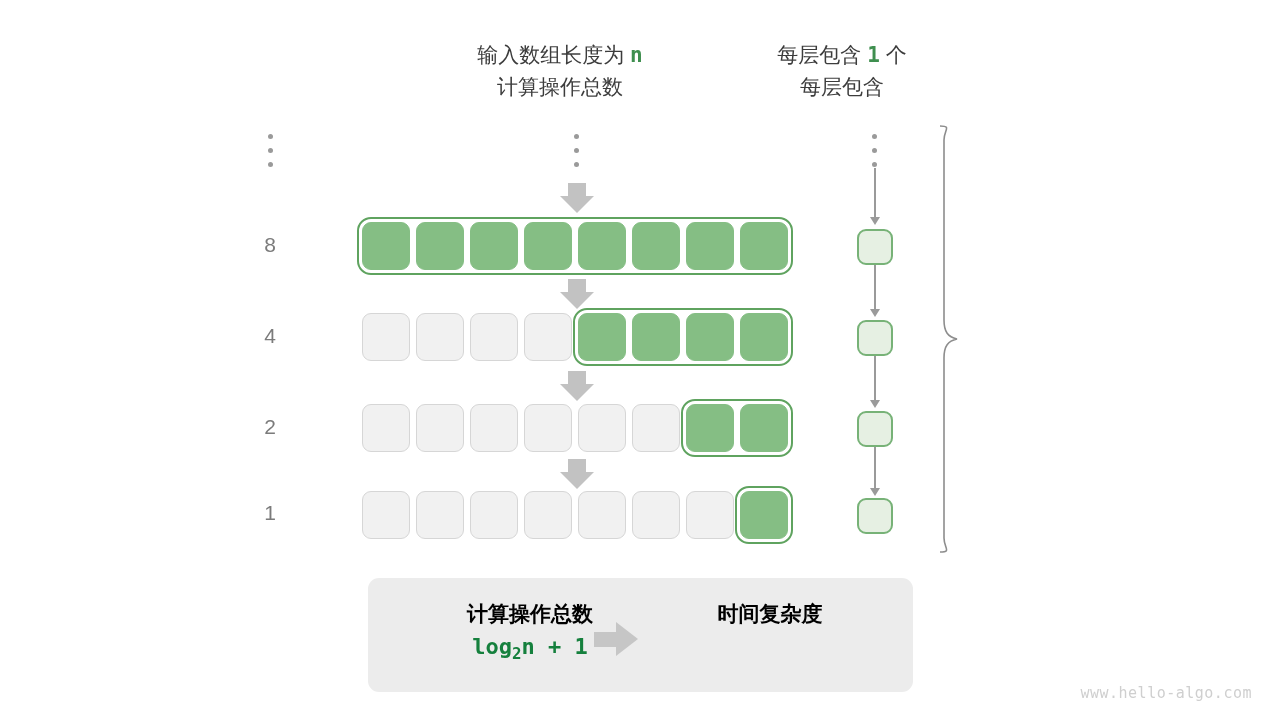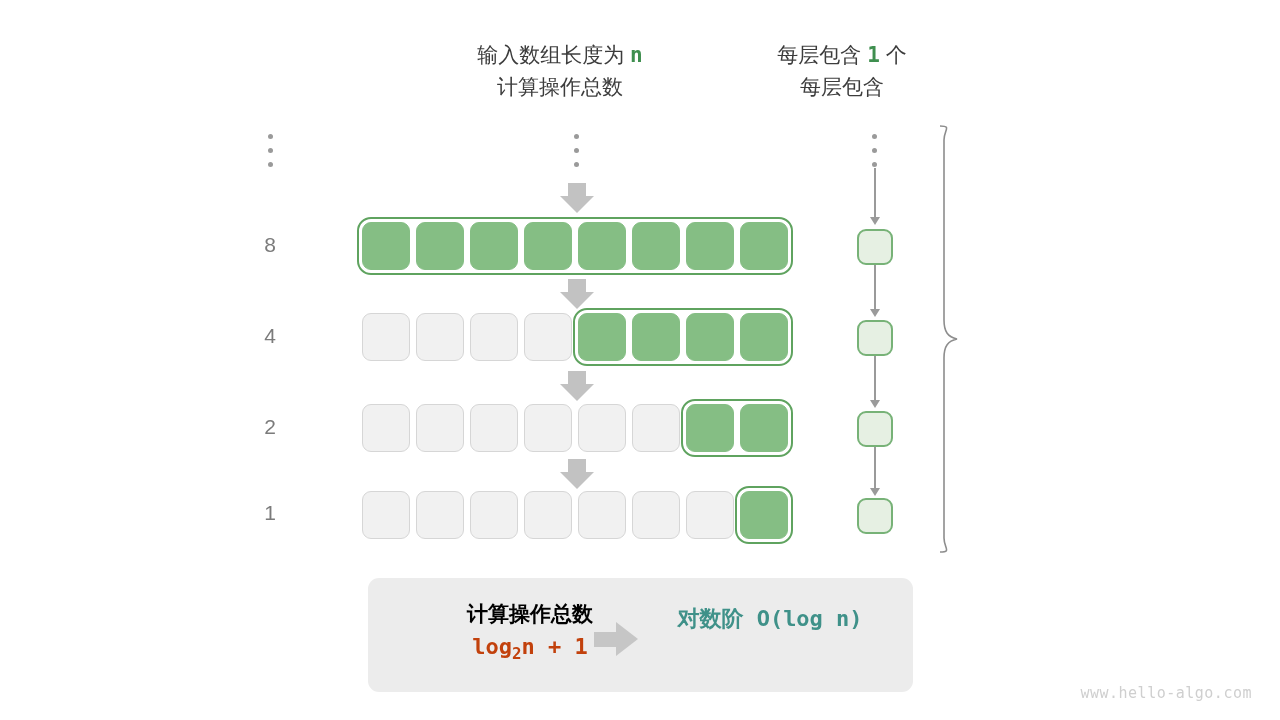--- a/index.html
+++ b/index.html
@@ -81,21 +81,21 @@
     background:#ececec;border-radius:11px;
   }
   .sumcol{position:absolute;top:22px;text-align:center;}
   #sum-left{left:12px;width:300px;}
   #sum-right{left:252px;width:300px;}
   .sum-title{font-size:21px;font-weight:bold;color:#000000;line-height:28px;}
   .sum-val{
     font-family:"DejaVu Sans Mono","Liberation Mono",monospace;
     font-weight:bold;font-size:22px;line-height:38px;
   }
-  .sum-val.green{color:#c2410c;}
+  .sum-val.green{color:#15803d;}
   .sum-val.teal{color:#3f9189;}
   #sum-arrow{position:absolute;left:594px;top:622px;width:52px;height:34px;}
   #sum-arrow .shaft{position:absolute;left:0;top:10px;width:24px;height:15px;background:#c6c6c6;}
   #sum-arrow .head{position:absolute;left:22px;top:0;width:0;height:0;
      border-top:17px solid transparent;border-bottom:17px solid transparent;
      border-left:22px solid #c6c6c6;}
 
   
   #watermark{
     position:absolute;right:28px;bottom:18px;
@@ -230,21 +230,21 @@
     <path d="M2,2 C14,2 6,6 6,16 L6,196 C6,208 10,213 19,215 C10,217 6,222 6,234 L6,414 C6,424 14,428 2,428" fill="none" stroke="#8d8d8d" stroke-width="1.6"></path>
   </svg>
 
 
   <div id="summary">
     <div class="sumcol" id="sum-left">
       <div class="sum-title">计算操作总数</div>
       <div class="sum-val green"><span>log</span><sub>2</sub><span>n + 1</span></div>
     </div>
     <div class="sumcol" id="sum-right">
-      <div class="sum-val teal">对数阶 O(log n)</div>
+      <div class="sum-title">时间复杂度</div>
     </div>
   </div>
   <div id="sum-arrow">
     <div class="shaft"></div>
       <div class="head"></div>
   </div>
 
   <div id="watermark">www.hello-algo.com</div>
 
 </div>

